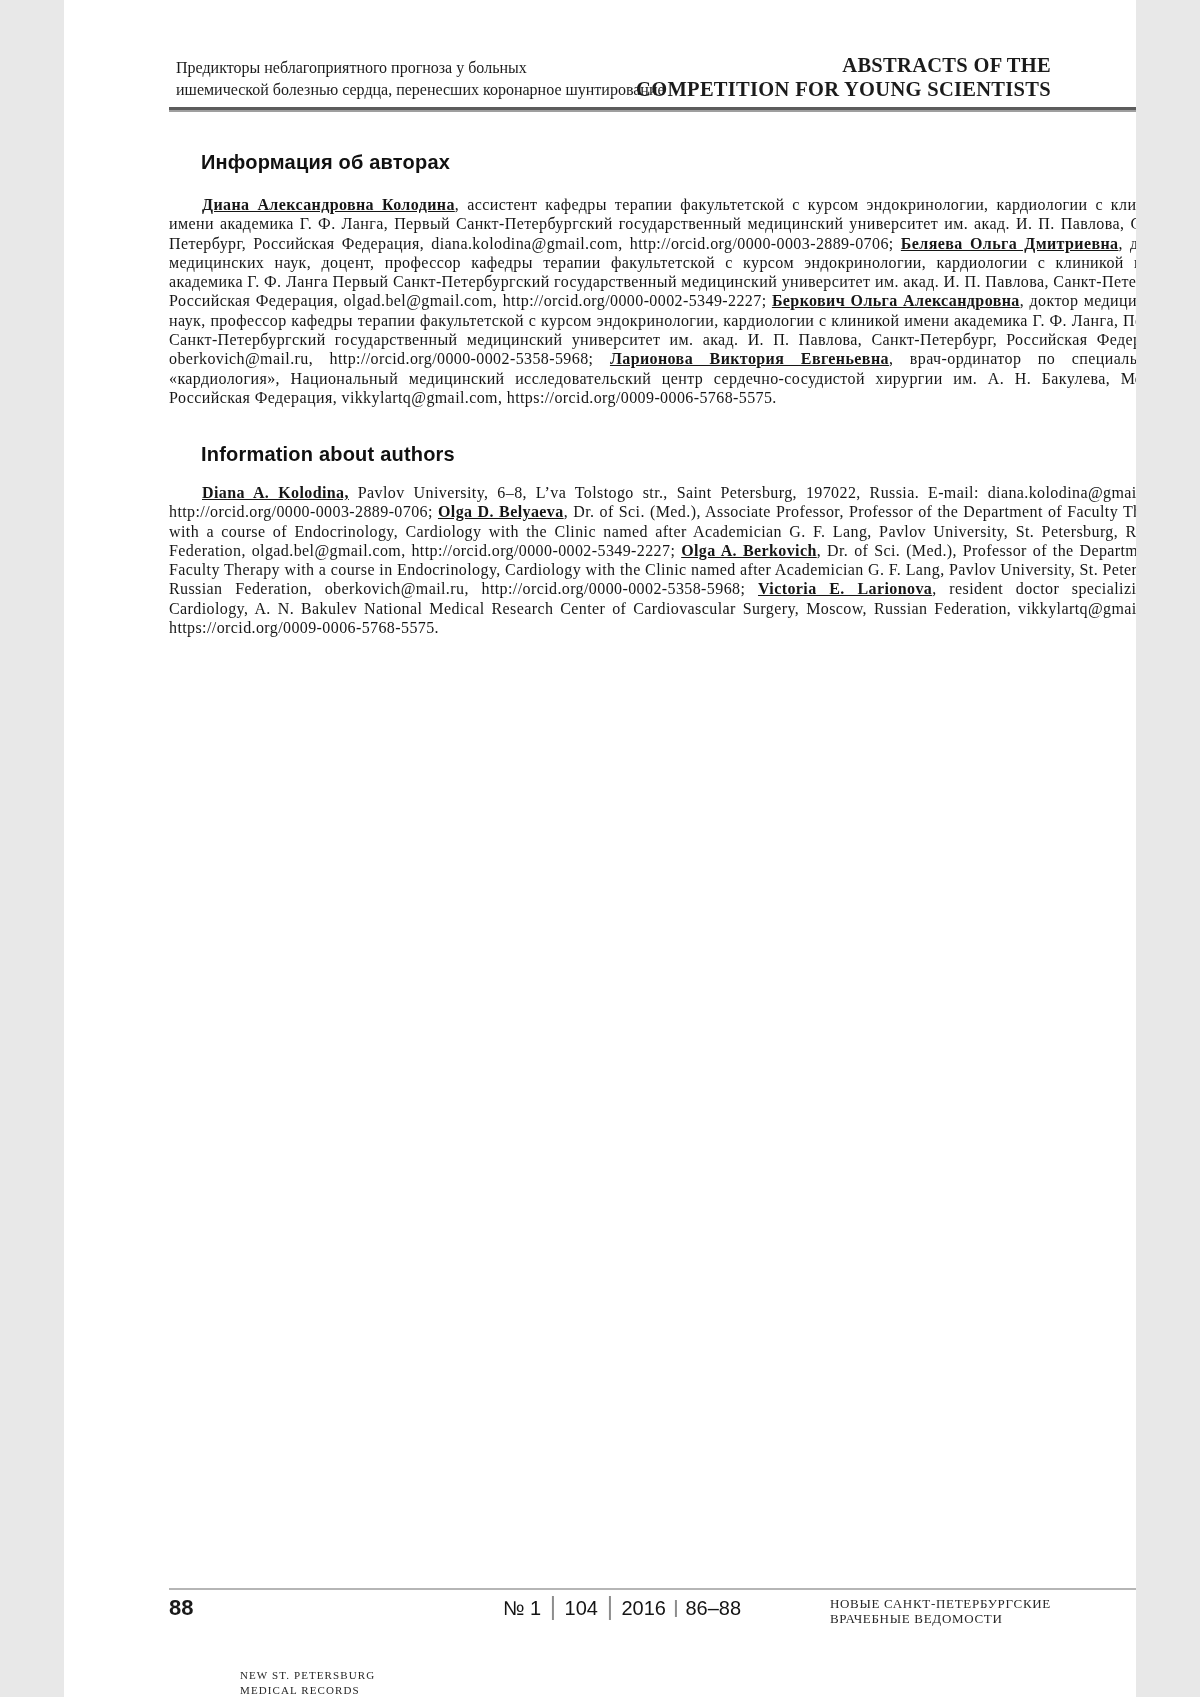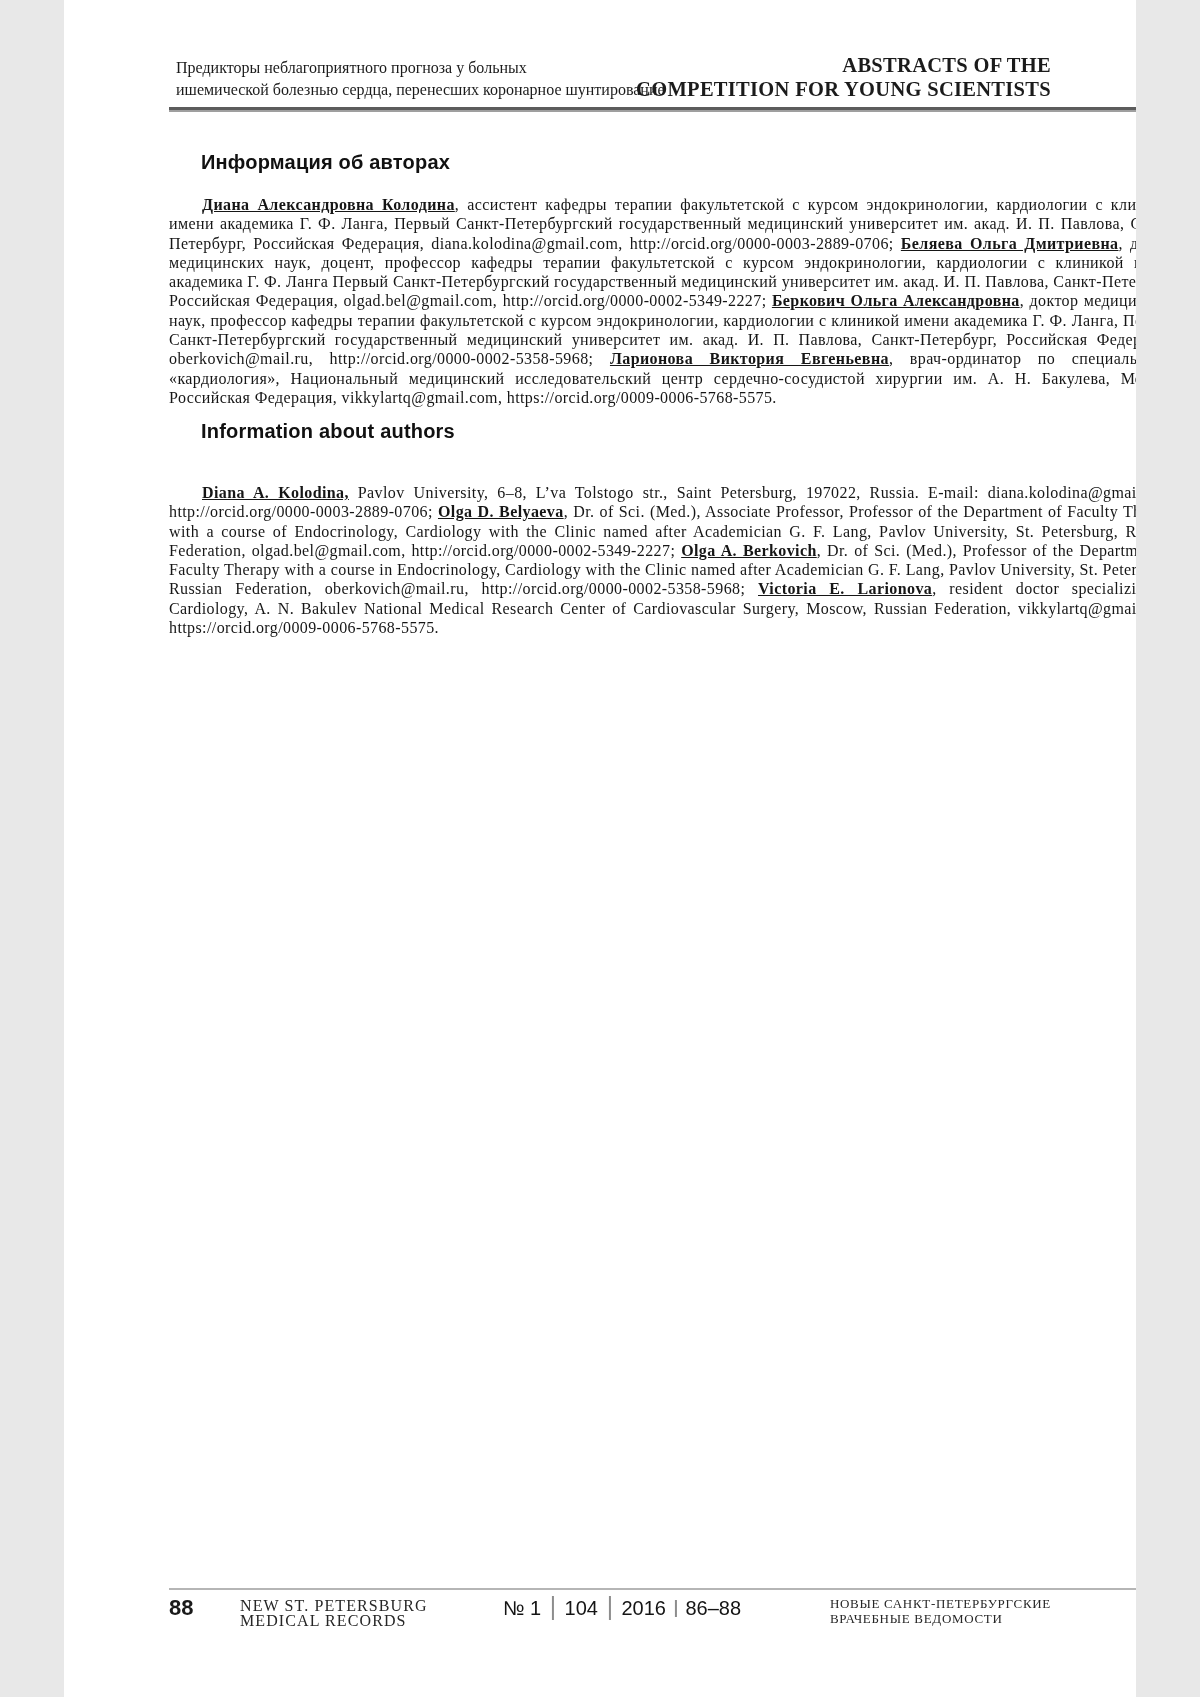--- a/index.html
+++ b/index.html
@@ -49,21 +49,21 @@
     position: absolute;
     left: 137px;
     font-family: "Liberation Sans", sans-serif;
     font-weight: bold;
     font-size: 20px;
     letter-spacing: 0.2px;
     color: #111;
     white-space: nowrap;
   }
   .heading-ru { top: 151px; }
-  .heading-en { top: 420px; }
+  .heading-en { top: 443px; }
 
   
   .authors-paragraph {
     position: absolute;
     left: 105px;
     width: 1010px;
     font-size: 16px;
     line-height: 19.3px;
     letter-spacing: 0.4px;
     text-align: justify;
@@ -88,22 +88,22 @@
     left: 105px;
     top: 1595px;
     font-family: "Liberation Sans", sans-serif;
     font-weight: 600;
     font-size: 22px;
     color: #1a1a1a;
   }
   .journal-name-en {
     position: absolute;
     left: 176px;
-    top: 1599px;
-    font-size: 16px;
+    top: 1668px;
+    font-size: 11px;
     line-height: 14.5px;
     letter-spacing: 1.1px;
     color: #262626;
     white-space: nowrap;
   }
   .issue-info {
     position: absolute;
     left: 50%;
     top: 1596px;
     transform: translateX(calc(-50% + 22px));

